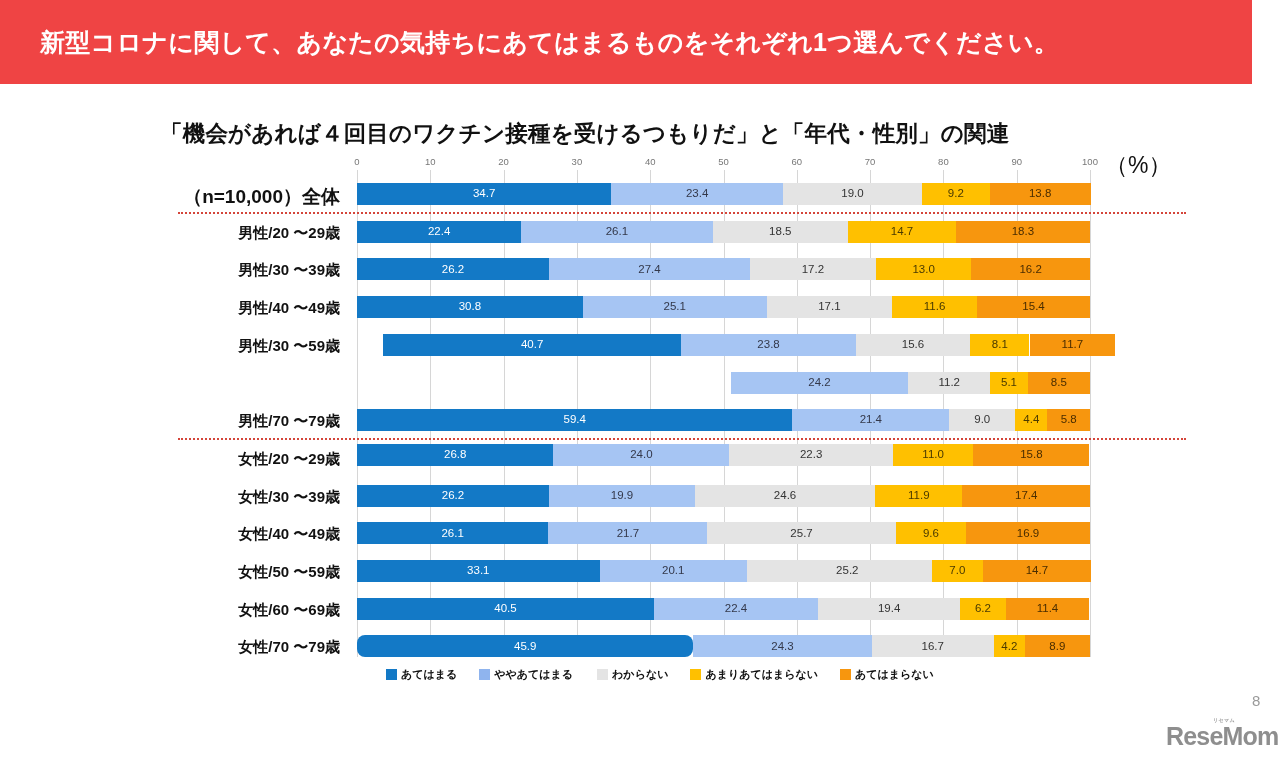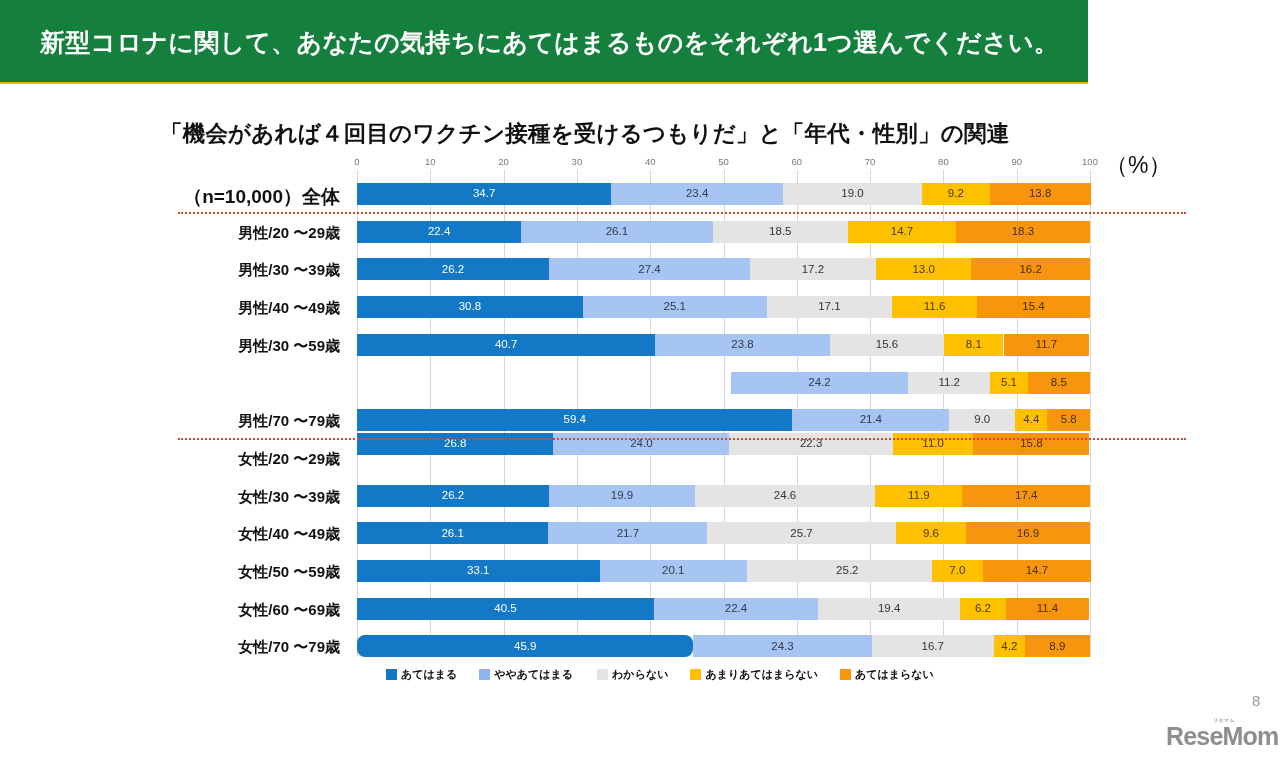--- a/index.html
+++ b/index.html
@@ -6,23 +6,23 @@
   html, body {
     width:1280px; height:761px;
     background:#ffffff;
     font-family:"Liberation Sans", "DejaVu Sans", sans-serif;
     overflow:hidden;
   }
   #slide { position:relative; width:1280px; height:761px; background:#fff; }
 
   
   .header-band {
-    position:absolute; left:0; top:0; width:1088px; height:84px;
-    background:#15803d;
-    border-bottom:2px solid #eab308;
+    position:absolute; left:0; top:0; width:1252px; height:84px;
+    background:#ef4444;
+    border-bottom:2px solid #ef4444;
   }
   .header-title {
     position:absolute; left:40px; top:0; height:84px;
     display:flex; align-items:center;
     color:#ffffff; font-size:25px; font-weight:bold;
     letter-spacing:0.3px; white-space:nowrap;
   }
 
   
   .chart-title {
@@ -167,21 +167,21 @@
       </div>
       <div class="label-slot" style="top: 299.1px;">男性/40 〜49歳</div>
       <div class="bar-row" style="top: 296.1px; width: 733px;">
         <div class="seg s0" style="left: 0px; width: 225.764px;">30.8</div>
         <div class="seg s1" style="left: 225.764px; width: 183.983px;">25.1</div>
         <div class="seg s2" style="left: 409.747px; width: 125.343px;">17.1</div>
         <div class="seg s3" style="left: 535.09px; width: 85.028px;">11.6</div>
         <div class="seg s4" style="left: 620.118px; width: 112.882px;">15.4</div>
       </div>
       <div class="label-slot" style="top: 336.8px;">男性/30 〜59歳</div>
-      <div class="bar-row" style="top: 333.8px; width: 733px;">
+      <div class="bar-row" style="top: 333.8px; width: 733px; margin-left: 26px;">
         <div class="seg s0" style="left: 0px; width: 298.331px;">40.7</div>
         <div class="seg s1" style="left: 298.331px; width: 174.454px;">23.8</div>
         <div class="seg s2" style="left: 472.785px; width: 114.348px;">15.6</div>
         <div class="seg s3" style="left: 587.133px; width: 59.373px;">8.1</div>
         <div class="seg s4" style="left: 646.506px; width: 85.761px;">11.7</div>
       </div>
       <div class="bar-row" style="top: 371.5px; width: 733px;">
         <div class="seg s1" style="left: 373.83px; width: 177.386px;">24.2</div>
         <div class="seg s2" style="left: 551.216px; width: 82.096px;">11.2</div>
         <div class="seg s3" style="left: 633.312px; width: 37.383px;">5.1</div>
@@ -189,21 +189,21 @@
       </div>
       <div class="label-slot" style="top: 412.2px;">男性/70 〜79歳</div>
       <div class="bar-row" style="top: 409.2px; width: 733px;">
         <div class="seg s0" style="left: 0px; width: 435.402px;">59.4</div>
         <div class="seg s1" style="left: 435.402px; width: 156.862px;">21.4</div>
         <div class="seg s2" style="left: 592.264px; width: 65.97px;">9.0</div>
         <div class="seg s3" style="left: 658.234px; width: 32.252px;">4.4</div>
         <div class="seg s4" style="left: 690.486px; width: 42.514px;">5.8</div>
       </div>
       <div class="label-slot" style="top: 449.9px;">女性/20 〜29歳</div>
-      <div class="bar-row" style="top: 433px; width: 733px; padding-left: 43px;">
+      <div class="bar-row" style="top: 444px; width: 733px; padding-left: 43px;">
         <div class="seg s0" style="left: 0px; width: 196.444px;">26.8</div>
         <div class="seg s1" style="left: 196.444px; width: 175.92px;">24.0</div>
         <div class="seg s2" style="left: 372.364px; width: 163.459px;">22.3</div>
         <div class="seg s3" style="left: 535.823px; width: 80.63px;">11.0</div>
         <div class="seg s4" style="left: 616.453px; width: 115.814px;">15.8</div>
       </div>
       <div class="label-slot" style="top: 487.6px;">女性/30 〜39歳</div>
       <div class="bar-row" style="top: 484.6px; width: 733px;">
         <div class="seg s0" style="left: 0px; width: 192.046px;">26.2</div>
         <div class="seg s1" style="left: 192.046px; width: 145.867px;">19.9</div>

